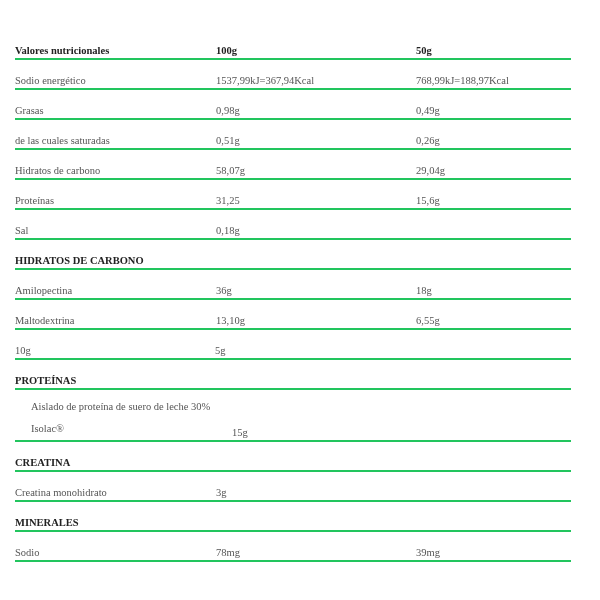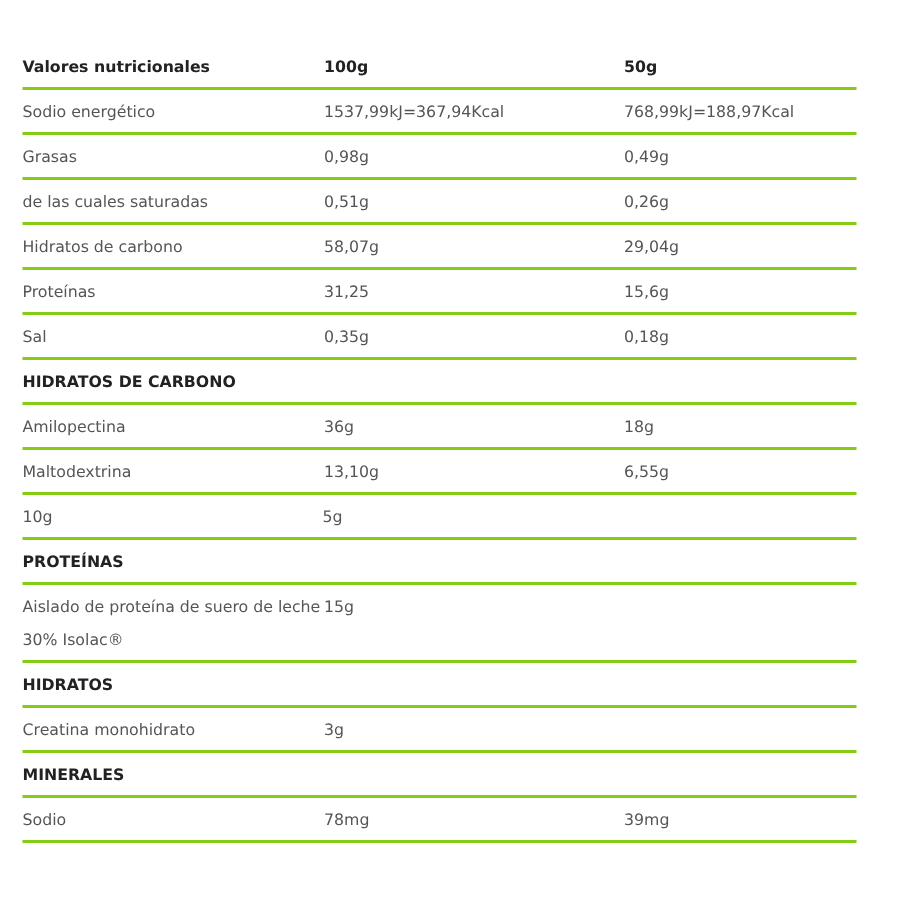--- a/index.html
+++ b/index.html
@@ -16,39 +16,40 @@
       font-size: 10.5px;
     }
     .table {
       position: absolute;
       left: 15px;
       top: 30px;
       width: 556px;
     }
     .row {
       display: flex;
-      align-items: flex-start;
-      border-bottom: 2px solid #84cc16;
+      align-items: flex-end;
+      border-bottom: 2px solid #22c55e;
       box-sizing: border-box;
       height: 30px;
       padding-top: 8px;
+      font-family: Liberation Serif, serif;
     }
     .row.tall {
       height: 52px;
       padding-top: 8px;
     }
     .cell {
       box-sizing: border-box;
       line-height: 14px;
       white-space: nowrap;
     }
     .c1 { width: 201px; }
     .c2 { width: 200px; }
     .c3 { width: 155px; }
-    .tall .c1 { white-space: normal; line-height: 22px; margin-top: -4px; }
+    .tall .c1 { white-space: normal; line-height: 22px; margin-top: -4px; margin-left: 16px; }
     .header .cell {
       color: #222222;
       font-weight: bold;
     }
     .section .c1 {
       color: #222222;
       font-weight: bold;
     }
   </style>
 </head>
@@ -81,21 +82,20 @@
     <div class="cell c2">58,07g</div>
     <div class="cell c3">29,04g</div>
   </div>
   <div class="row">
     <div class="cell c1">Proteínas</div>
     <div class="cell c2">31,25</div>
     <div class="cell c3">15,6g</div>
   </div>
   <div class="row">
     <div class="cell c1">Sal</div>
-    <div class="cell c2">0,35g</div>
     <div class="cell c3">0,18g</div>
   </div>
 
   <div class="row section">
     <div class="cell c1">HIDRATOS DE CARBONO</div>
     <div class="cell c2"></div>
     <div class="cell c3"></div>
   </div>
   <div class="row">
     <div class="cell c1">Amilopectina</div>
@@ -116,21 +116,21 @@
     <div class="cell c1">PROTEÍNAS</div>
     <div class="cell c2"></div>
     <div class="cell c3"></div>
   </div>
   <div class="row tall">
     <div class="cell c1">Aislado de proteína de suero de leche 30% Isolac®</div>
     <div class="cell c3">15g</div>
   </div>
 
   <div class="row section">
-    <div class="cell c1">HIDRATOS</div>
+    <div class="cell c1">CREATINA</div>
     <div class="cell c2"></div>
     <div class="cell c3"></div>
   </div>
   <div class="row">
     <div class="cell c1">Creatina monohidrato</div>
     <div class="cell c2">3g</div>
   </div>
 
   <div class="row section">
     <div class="cell c1">MINERALES</div>

